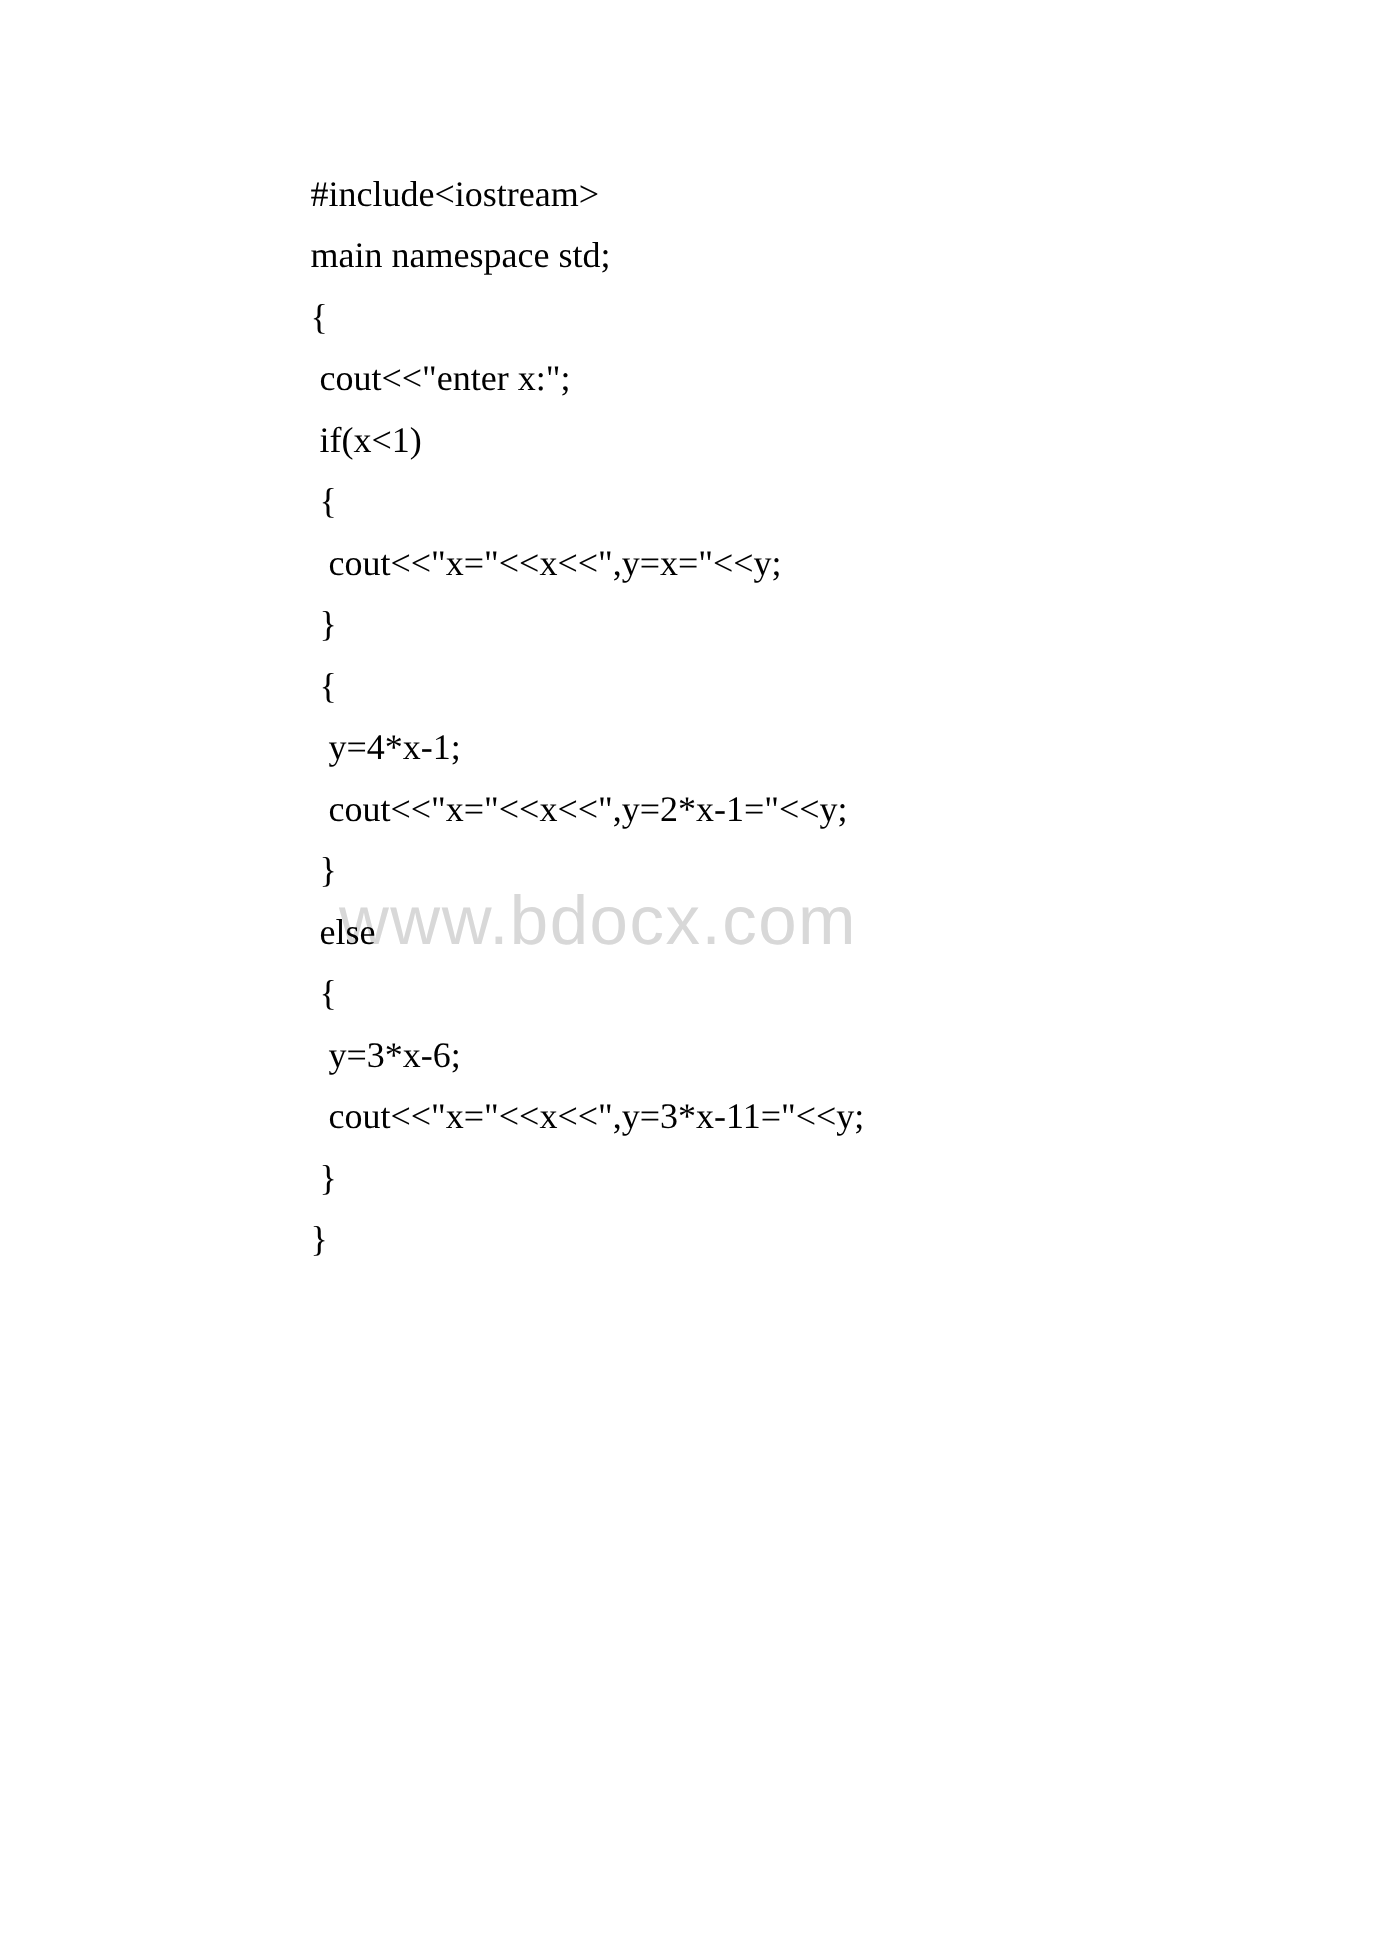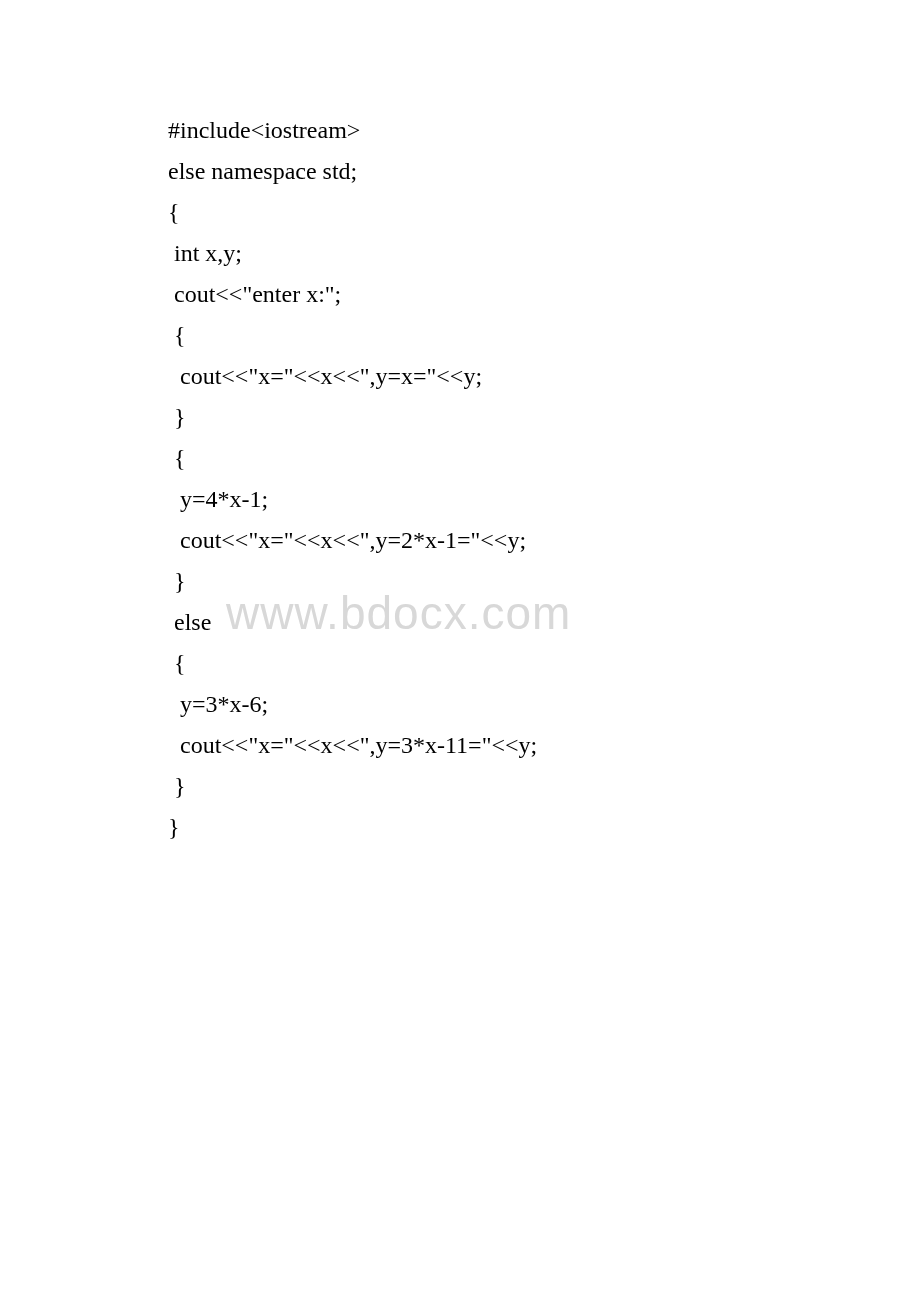--- a/index.html
+++ b/index.html
@@ -13,20 +13,21 @@
     }
     .page {
       padding: 110px 0 0 168px;
       position: relative;
     }
     .code-line {
       font-size: 24px;
       line-height: 41px;
       color: #000;
       white-space: pre;
+      margin-left: 39px;
     }
     .watermark {
       position: absolute;
       top: 586px;
       left: 226px;
       font-size: 46px;
       color: #d8d8d8;
       font-family: Arial, Helvetica, sans-serif;
       letter-spacing: 1px;
       z-index: 0;
@@ -37,24 +38,24 @@
       z-index: 1;
     }
   </style>
 </head>
 <body>
 
 <div class="page">
   <div class="watermark">www.bdocx.com</div>
   <div class="content">
     <div class="code-line">#include&lt;iostream&gt;</div>
-    <div class="code-line">else namespace std;</div>
+    <div class="code-line">main namespace std;</div>
     <div class="code-line">{</div>
-    <div class="code-line"> int x,y;</div>
     <div class="code-line"> cout&lt;&lt;"enter x:";</div>
+    <div class="code-line"> if(x&lt;1)</div>
     <div class="code-line"> {</div>
     <div class="code-line">  cout&lt;&lt;"x="&lt;&lt;x&lt;&lt;",y=x="&lt;&lt;y;</div>
     <div class="code-line"> }</div>
     <div class="code-line"> {</div>
     <div class="code-line">  y=4*x-1;</div>
     <div class="code-line">  cout&lt;&lt;"x="&lt;&lt;x&lt;&lt;",y=2*x-1="&lt;&lt;y;</div>
     <div class="code-line"></div>
     <div class="code-line"> }</div>
     <div class="code-line"> else</div>
     <div class="code-line"> {</div>

